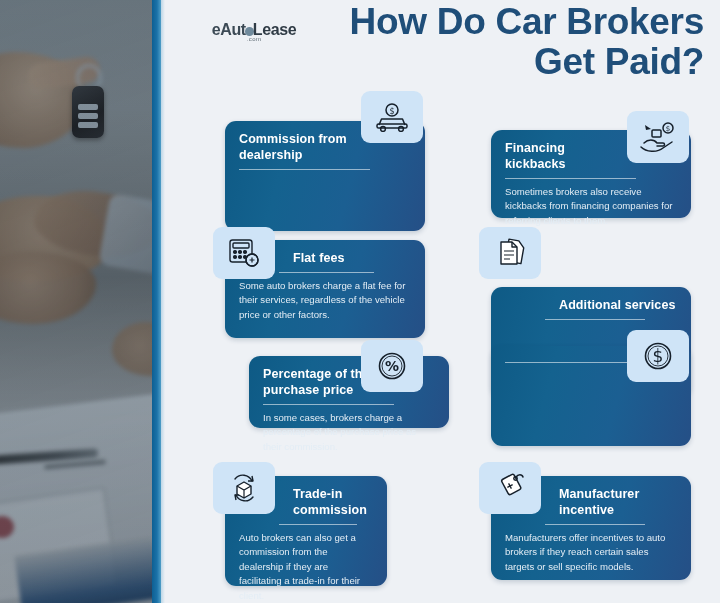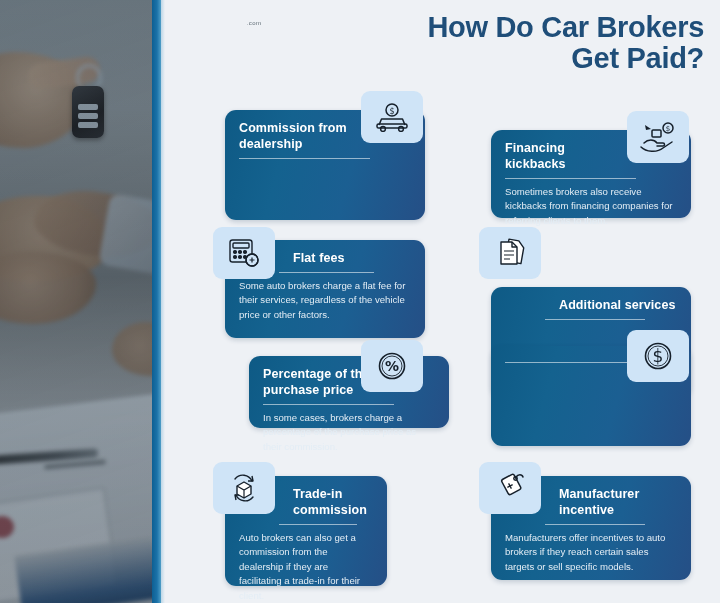--- a/index.html
+++ b/index.html
@@ -238,25 +238,25 @@
   .logo-tld {
     font-size: 6px;
     color: #5e6b74;
     letter-spacing: .5px;
     margin-top: -2px;
   }
 
   .headline {
     position: absolute;
     right: 16px;
-    top: 12px;
+    top: 2px;
     width: 420px;
     text-align: right;
     color: #1f4e79;
-    font-size: 29px;
+    font-size: 37px;
     font-weight: bold;
     line-height: 1.08;
     letter-spacing: -0.3px;
   }
 
   .grid {
     position: relative;
     height: 515px;
   }
 
@@ -300,21 +300,21 @@
     align-items: center;
     justify-content: center;
   }
   .badge svg { display: block; }
 
   
   .title-pad-right { padding-right: 58px; }
   .title-pad-left  { padding-left: 54px; }
 
   
-  .c1 { left: 60px;  top: 22px;  width: 200px; height: 110px; }
+  .c1 { left: 60px;  top: 33px;  width: 200px; height: 110px; }
   .b1 { left: 196px; top: 3px; }
   .c2 { left: 326px; top: 42px;  width: 200px; height: 88px; }
   .b2 { left: 462px; top: 23px; }
 
   .c3 { left: 60px;  top: 152px; width: 200px; height: 98px; }
   .b3 { left: 48px;  top: 139px; }
   .c4 { left: 326px; top: 152px; width: 200px; height: 110px; margin-top: 47px; }
   .b4 { left: 314px; top: 139px; }
 
   .c5 { left: 60px;  top: 268px; width: 200px; height: 72px; margin-left: 24px; }
@@ -355,20 +355,21 @@
     <div class="photo-tint"></div>
     <div class="photo-sheen"></div>
   </div>
   <div class="accent-bar"></div>
   <div class="accent-hairline"></div>
 
   <div class="content">
 
     <div class="header">
       <div class="logo">
+        <div class="logo-word"><span class="e">eAut</span><span class="logo-dot"></span><span>Lease</span></div>
         <div class="logo-tld">.com</div>
       </div>
 
       <div class="headline">
         <div>How Do Car Brokers</div>
         <div>Get Paid?</div>
       </div>
     </div>
 
     <div class="grid">

